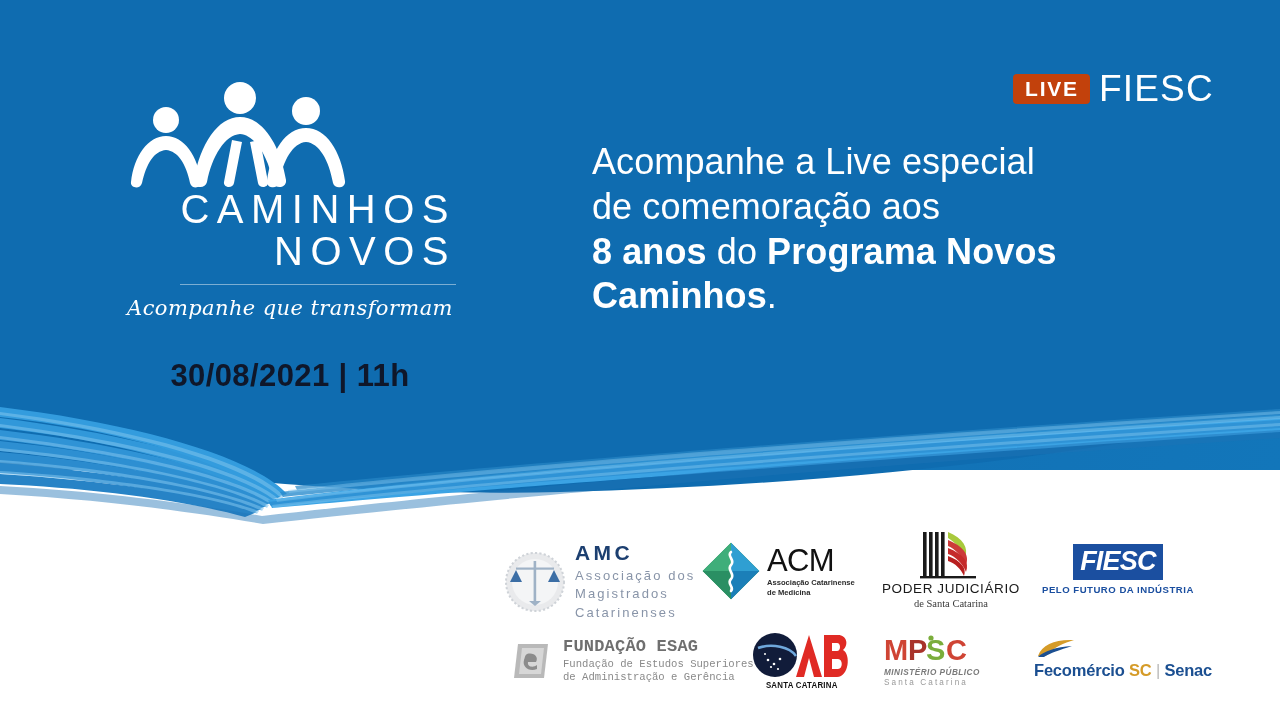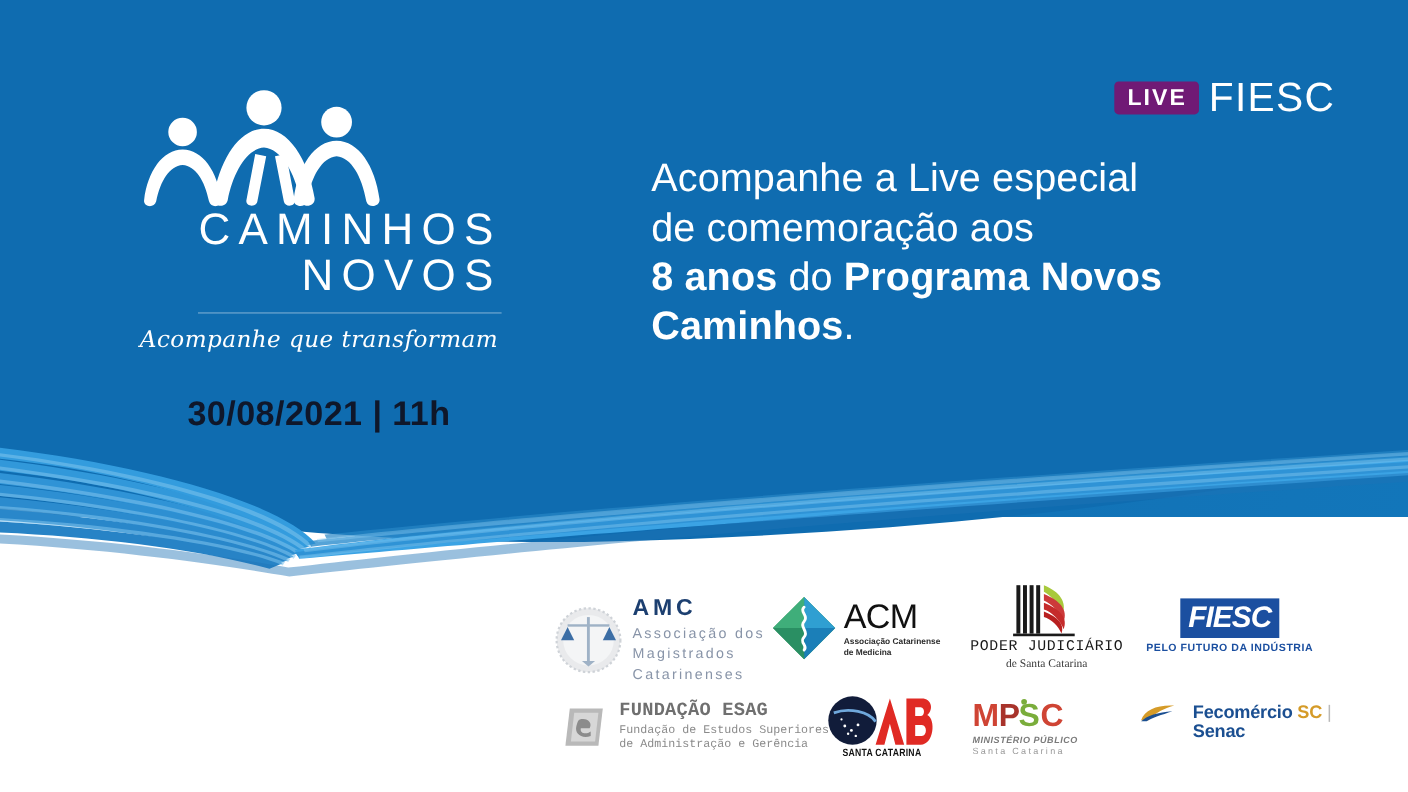--- a/index.html
+++ b/index.html
@@ -24,21 +24,21 @@
     background:linear-gradient(110deg,#0d66aa 0%,#0f6cb0 40%,#1272b6 70%,#1276ba 100%);
   }
   .wave-layer { position:absolute; left:0; top:0; width:1280px; height:720px; }
 
   
   .live-fiesc {
     position:absolute; left:1013px; top:70px;
     display:flex; align-items:center; gap:9px;
   }
   .live-chip {
-    background:#701a75; color:#fff;
+    background:#c2410c; color:#fff;
     font-size:21px; font-weight:bold;
     letter-spacing:1.8px;
     padding:4px 11px 5px 12px;
     border-radius:4px; line-height:1;
   }
   .fiesc-word {
     color:#ffffff; font-size:37px;
     font-weight:300; letter-spacing:1.2px;
     line-height:1;
   }
@@ -85,21 +85,21 @@
     width:740px; height:190px;
   }
   .sponsor { display:flex; align-items:center; position:absolute; }
 
   .txt-amc-main { color:#1c3f70; font-size:21px; font-weight:bold; letter-spacing:3.4px; line-height:1; }
   .txt-amc-sub { color:#8894a8; font-size:13px; letter-spacing:2.1px; line-height:1.42; margin-top:4px; }
 
   .txt-acm-main { color:#111111; font-size:31px; font-weight:500; letter-spacing:-.6px; line-height:1; }
   .txt-acm-sub { color:#2c2c2c; font-size:7.6px; font-weight:bold; line-height:1.25; margin-top:2px; }
 
-  .txt-pj-main { color:#1a1a1a; font-family:Liberation Mono, monospace; font-size:13.5px; letter-spacing:.6px; line-height:1; }
+  .txt-pj-main { color:#1a1a1a; font-family:Liberation Sans, sans-serif; font-size:13.5px; letter-spacing:.6px; line-height:1; }
   .txt-pj-sub { color:#3a3a3a; font-family:"Liberation Serif", serif; font-size:10.5px; line-height:1; margin-top:3px; }
 
   .fiesc-logo-box {
     background:#1b4fa0; padding:4px 7px 5px 7px;
     display:inline-block; line-height:1;
   }
   .fiesc-logo-word {
     color:#ffffff; font-size:27px; font-weight:bold;
     font-style:italic; letter-spacing:-.8px; line-height:1;
   }
@@ -319,21 +319,21 @@
         <text x="0" y="26" font-family="Liberation Sans, sans-serif" font-size="29" font-weight="bold" fill="#cf4434" letter-spacing="-1">M</text>
         <text x="24" y="26" font-family="Liberation Sans, sans-serif" font-size="29" font-weight="bold" fill="#a8332b" letter-spacing="-1">P</text>
         <text x="42" y="26" font-family="Liberation Sans, sans-serif" font-size="29" font-weight="bold" fill="#7aad3b" letter-spacing="-1">S</text>
         <text x="62" y="26" font-family="Liberation Sans, sans-serif" font-size="29" font-weight="bold" fill="#cf4434" letter-spacing="-1">C</text>
         <circle cx="47" cy="4" r="2.6" fill="#7aad3b"></circle>
       </svg>
       <div class="txt-mpsc-sub1">MINISTÉRIO PÚBLICO</div>
       <div class="txt-mpsc-sub2">Santa Catarina</div>
     </div>
 
-    <div class="sponsor" style="left:540px; top:118px; flex-direction:row; align-items:flex-start;">
+    <div class="sponsor" style="left:540px; top:118px; flex-direction:column; align-items:flex-start;">
       <svg width="60" height="22" viewBox="0 0 60 22">
         <path d="M4,18 C8,6 22,1 40,2 C30,5 20,9 12,18 Z" fill="#d59b28"></path>
         <path d="M4,19 C10,13 22,9 38,8 C26,12 16,15 10,19 Z" fill="#1b4f91"></path>
       </svg>
       <div class="txt-feco" style="margin-top:2px;">
         <span class="feco-blue">Fecomércio</span>
         <span class="feco-gold">SC</span>
         <span class="feco-bar">|</span>
         <span class="feco-blue">Senac</span>
       </div>

